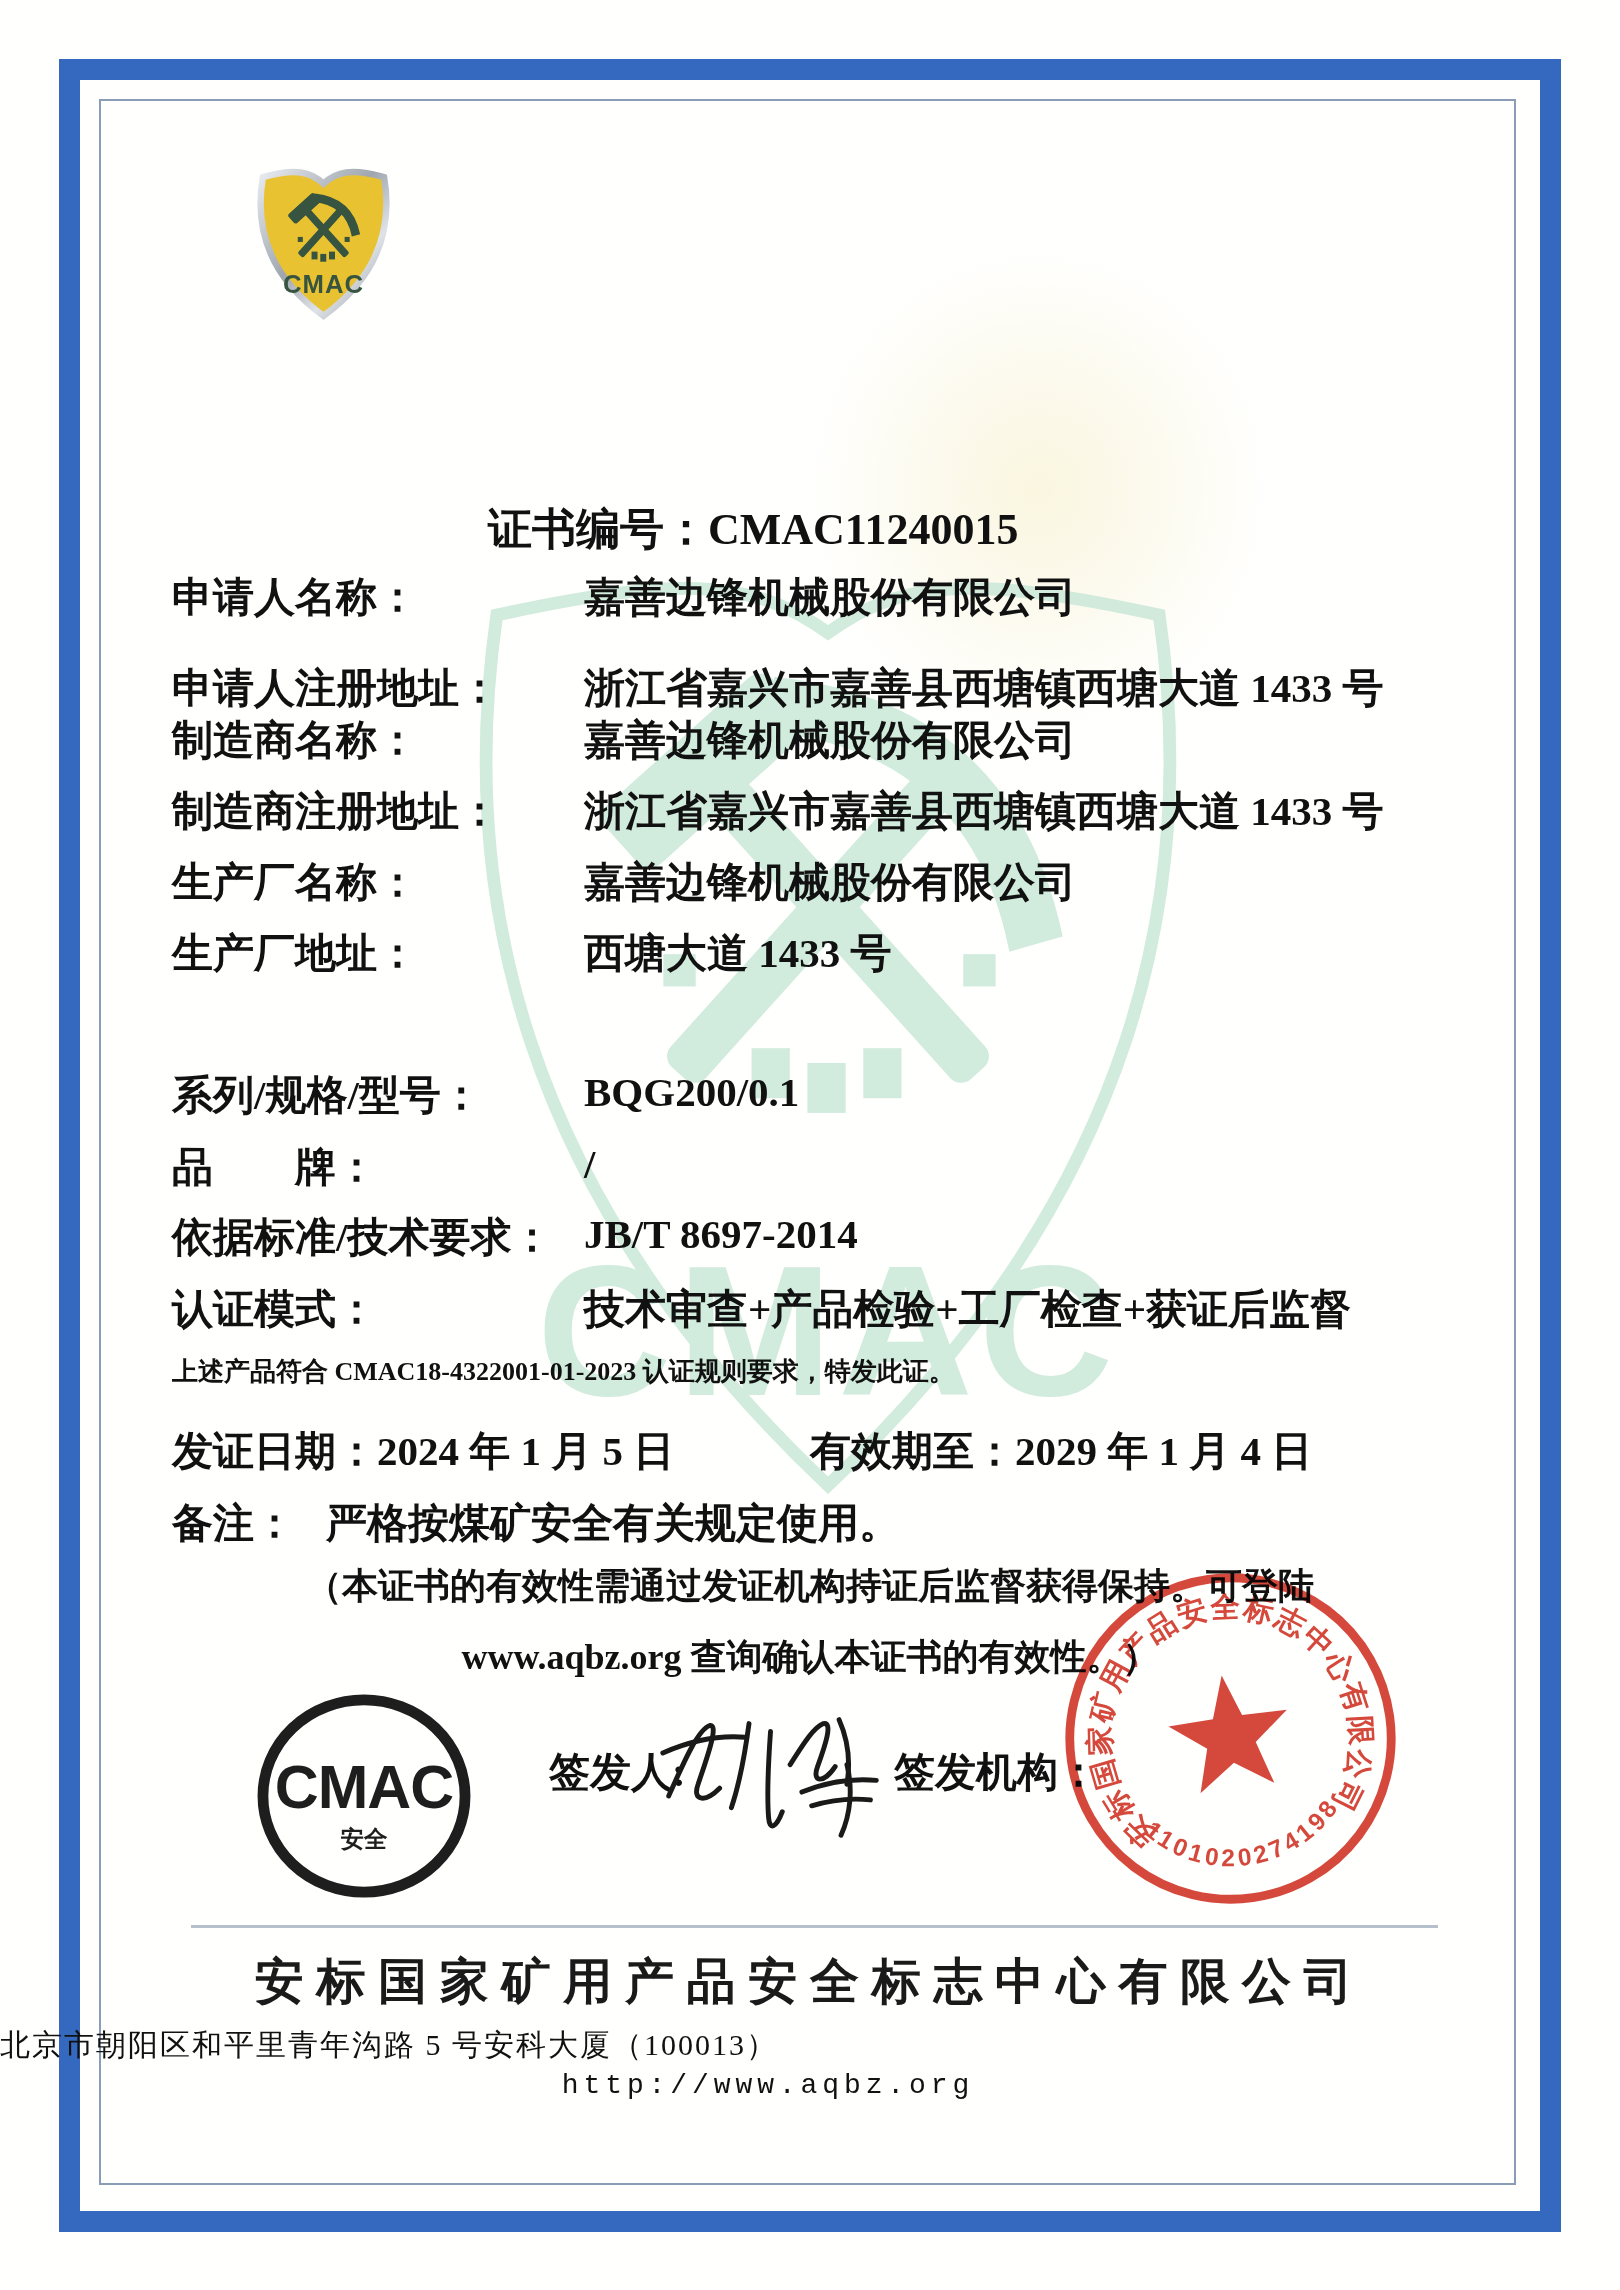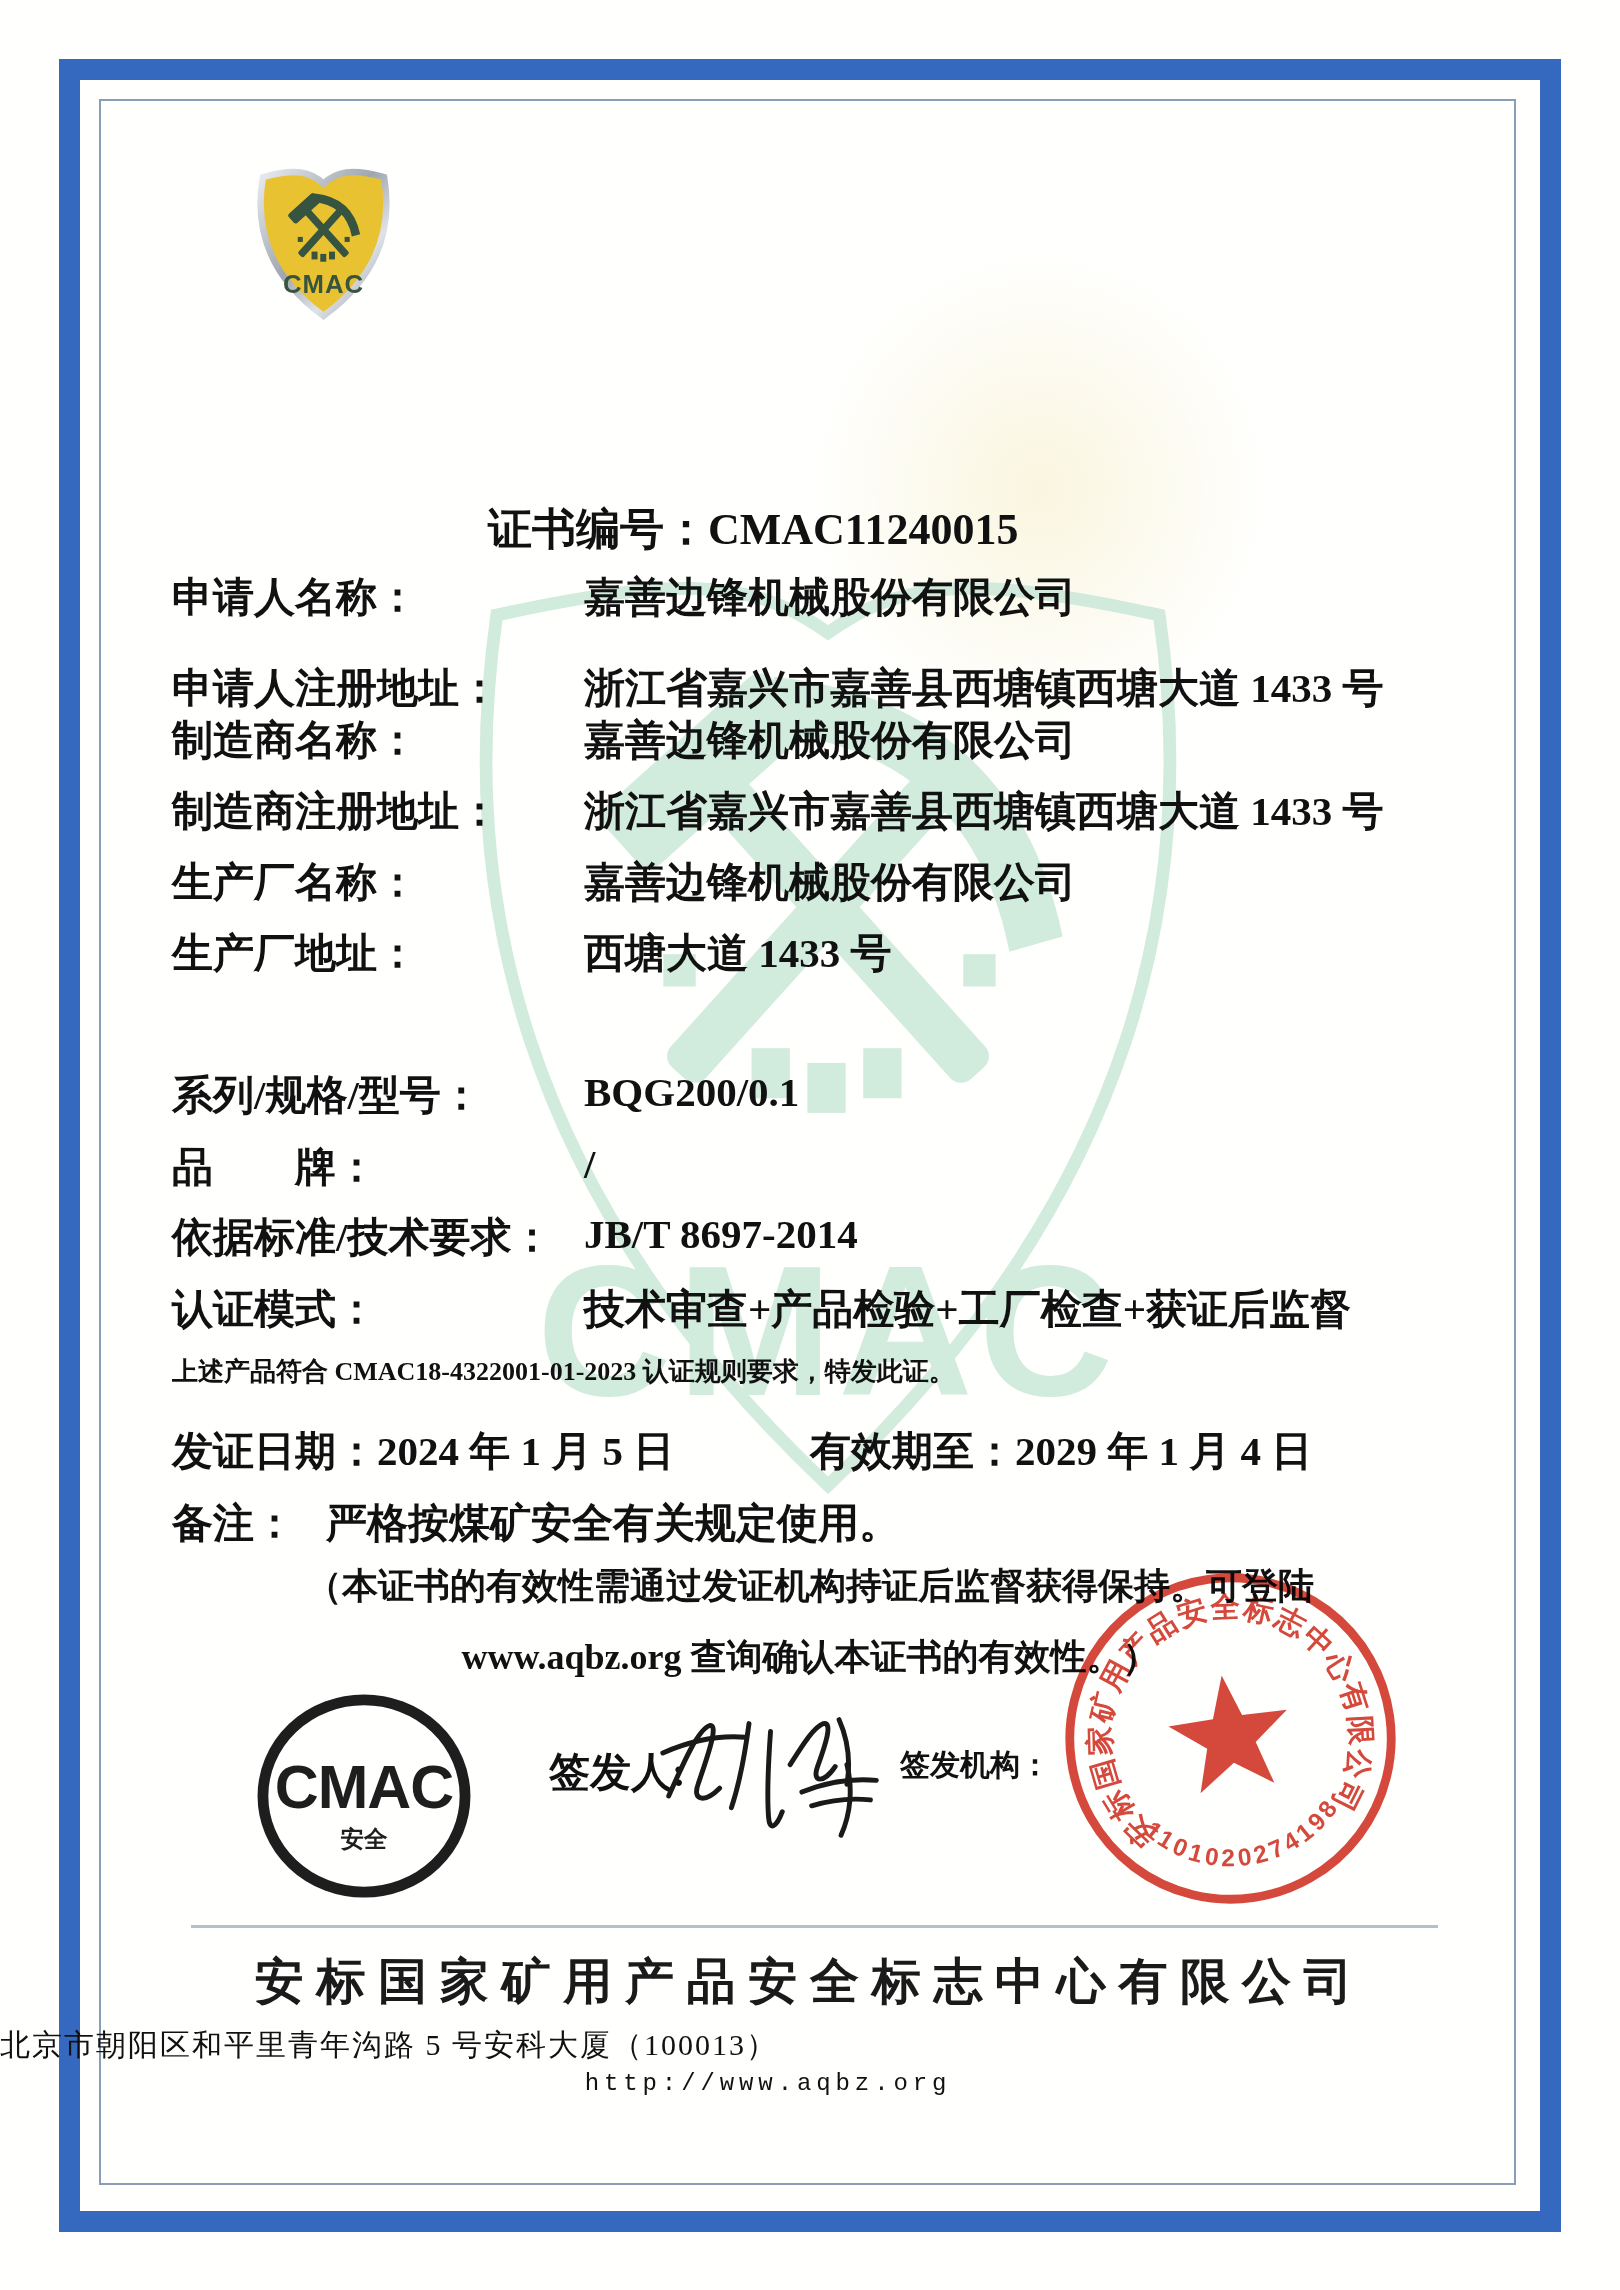--- a/index.html
+++ b/index.html
@@ -25,31 +25,31 @@
   .row .lab{position:absolute;left:0;top:0;}
   .row .val{position:absolute;left:412px;top:0;}
   .fullline{position:absolute;left:172px;font-size:26px;font-weight:700;white-space:nowrap;}
   .dates .lab2{position:absolute;left:638px;top:0;}
   .remark .val2{position:absolute;left:154px;top:0;}
   .note{position:absolute;left:0;width:1620px;text-align:center;font-size:36px;font-weight:700;white-space:nowrap;}
   
   .ovallogo{position:absolute;left:253px;top:1692px;width:222px;height:208px;}
   .signer-label{position:absolute;left:549px;top:1745px;font-size:41px;font-weight:700;white-space:nowrap;}
   .signature{position:absolute;left:655px;top:1702px;width:235px;height:142px;}
-  .org-label{position:absolute;left:894px;top:1745px;font-size:30px;font-weight:700;white-space:nowrap;margin-left:6px;}
+  .org-label{position:absolute;left:894px;top:1745px;font-size:41px;font-weight:700;white-space:nowrap;}
   .seal{position:absolute;left:1059px;top:1564px;width:343px;height:349px;opacity:.93;mix-blend-mode:multiply;}
   
   .rule{position:absolute;left:191px;top:1925px;width:1247px;height:2.9px;background:#b6c0cd;}
   .f-company{position:absolute;left:0;top:1949px;width:1620px;text-align:center;
              font-family:"Liberation Sans","DejaVu Sans",sans-serif;font-weight:800;font-size:49px;
              letter-spacing:12.7px;color:#1a1a1a;white-space:nowrap;}
   .f-address{position:absolute;left:0;top:2025px;width:1288px;text-align:left;font-size:30px;
              font-weight:400;letter-spacing:2px;white-space:nowrap;}
   .f-url{position:absolute;left:0;top:2070px;width:1536px;text-align:center;
-         font-family:"Liberation Mono","DejaVu Sans Mono",monospace;font-size:24px;letter-spacing:4.9px;
+         font-family:"Liberation Mono","DejaVu Sans Mono",monospace;font-size:28px;letter-spacing:4.9px;
          white-space:nowrap;}
 </style>
 </head>
 <body>
 
 <div id="page">
 
   <svg width="0" height="0" style="position:absolute">
     <defs>
       <linearGradient id="silver" x1="0" y1="0" x2="1" y2="1">

